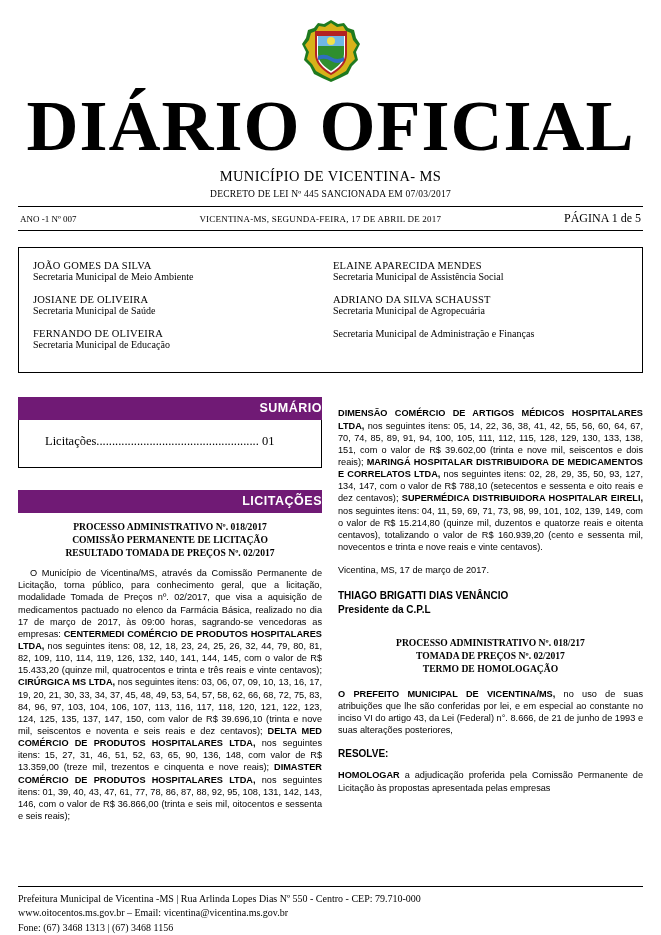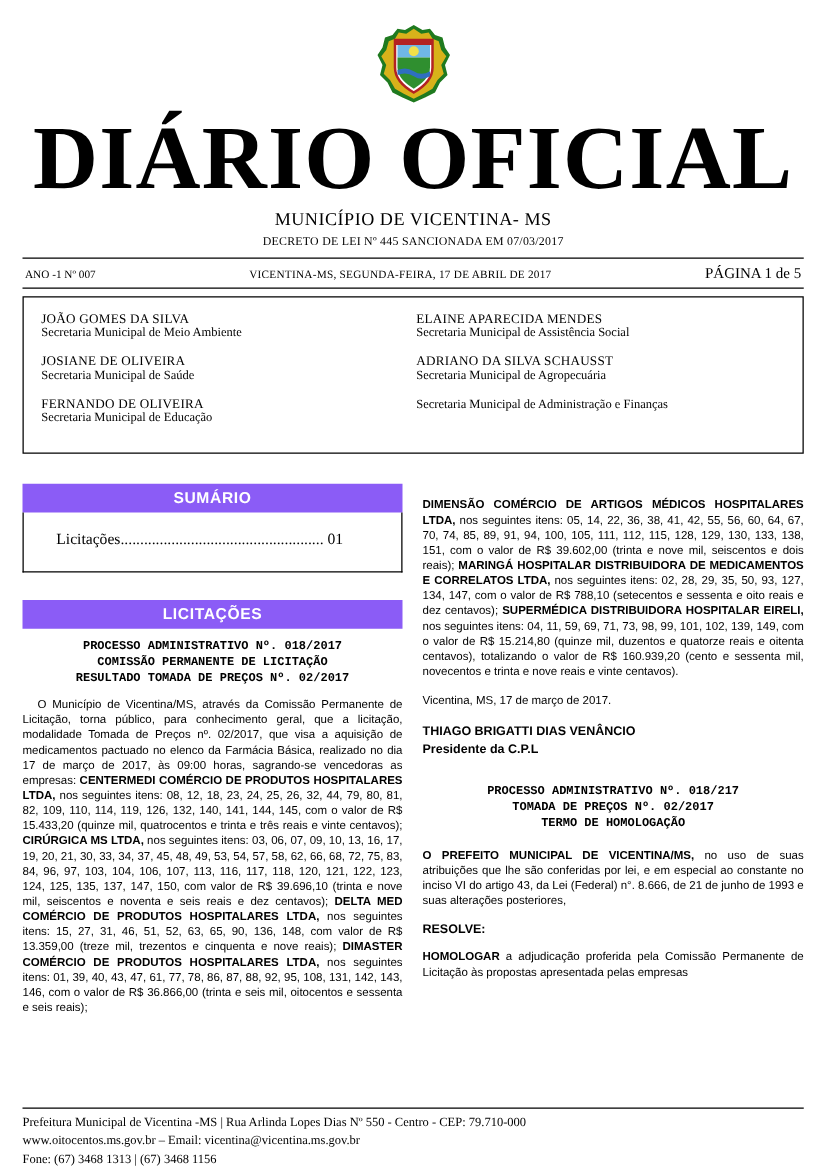--- a/index.html
+++ b/index.html
@@ -75,21 +75,21 @@
   .meta-right {
     flex: 0 0 auto;
     font-size: 12px;
     font-weight: normal;
   }
   .rule-thin { border-top: 1px solid #000; }
 
   
   .officials {
     border: 1px solid #000;
-    margin-top: 6px;
+    margin-top: 16px;
     padding: 12px 28px 10px 14px;
     display: flex;
     gap: 19px;
   }
   .officials .col { width: 50%; }
   .official { margin-bottom: 12px; }
   .official .nm {
     font-size: 10.5px;
     letter-spacing: 0.2px;
   }
@@ -101,23 +101,23 @@
   
   .columns {
     display: flex;
     gap: 16px;
     margin-top: 10px;
   }
   .col-left { width: 306px; }
   .col-right { width: 307px; margin-top: 24px; }
 
   .bar {
-    background: #8b5cf6;
+    background: #701a75;
     color: #fff;
-    text-align: center;
+    text-align: right;
     font-family: "Liberation Sans", sans-serif;
     font-weight: bold;
     font-size: 12.5px;
     letter-spacing: 0.5px;
     padding: 4px 0 5px 0;
   }
   .summary-box {
     border: 1px solid #000;
     border-top: none;
     padding: 14px 10px 18px 10px;
@@ -125,21 +125,21 @@
   .summary-line {
     font-size: 12.5px;
     padding-left: 16px;
   }
   .sum-head-wrap { margin-top: 14px; }
 
   .lic-head-wrap { margin-top: 22px; }
 
   .center-bold {
     text-align: center;
-    font-family: Liberation Mono, monospace;
+    font-family: Liberation Serif, serif;
     font-weight: bold;
     font-size: 9.6px;
     line-height: 1.35;
     margin-top: 8px;
   }
   p.just {
     text-align: justify;
     font-family: "Liberation Sans", sans-serif;
     font-size: 9.2px;
     line-height: 1.32;

